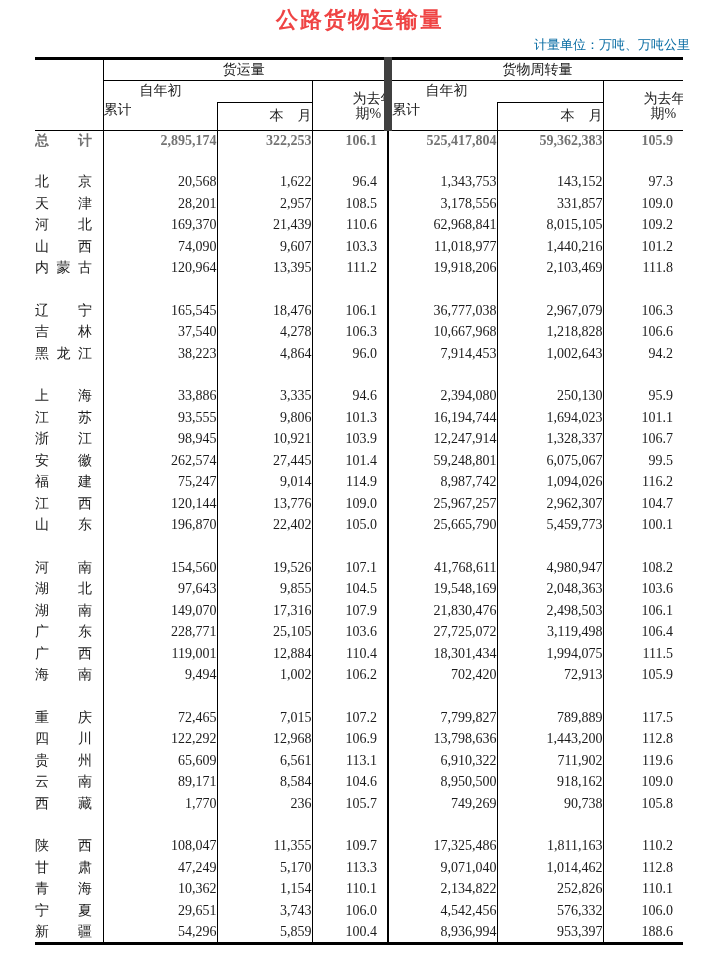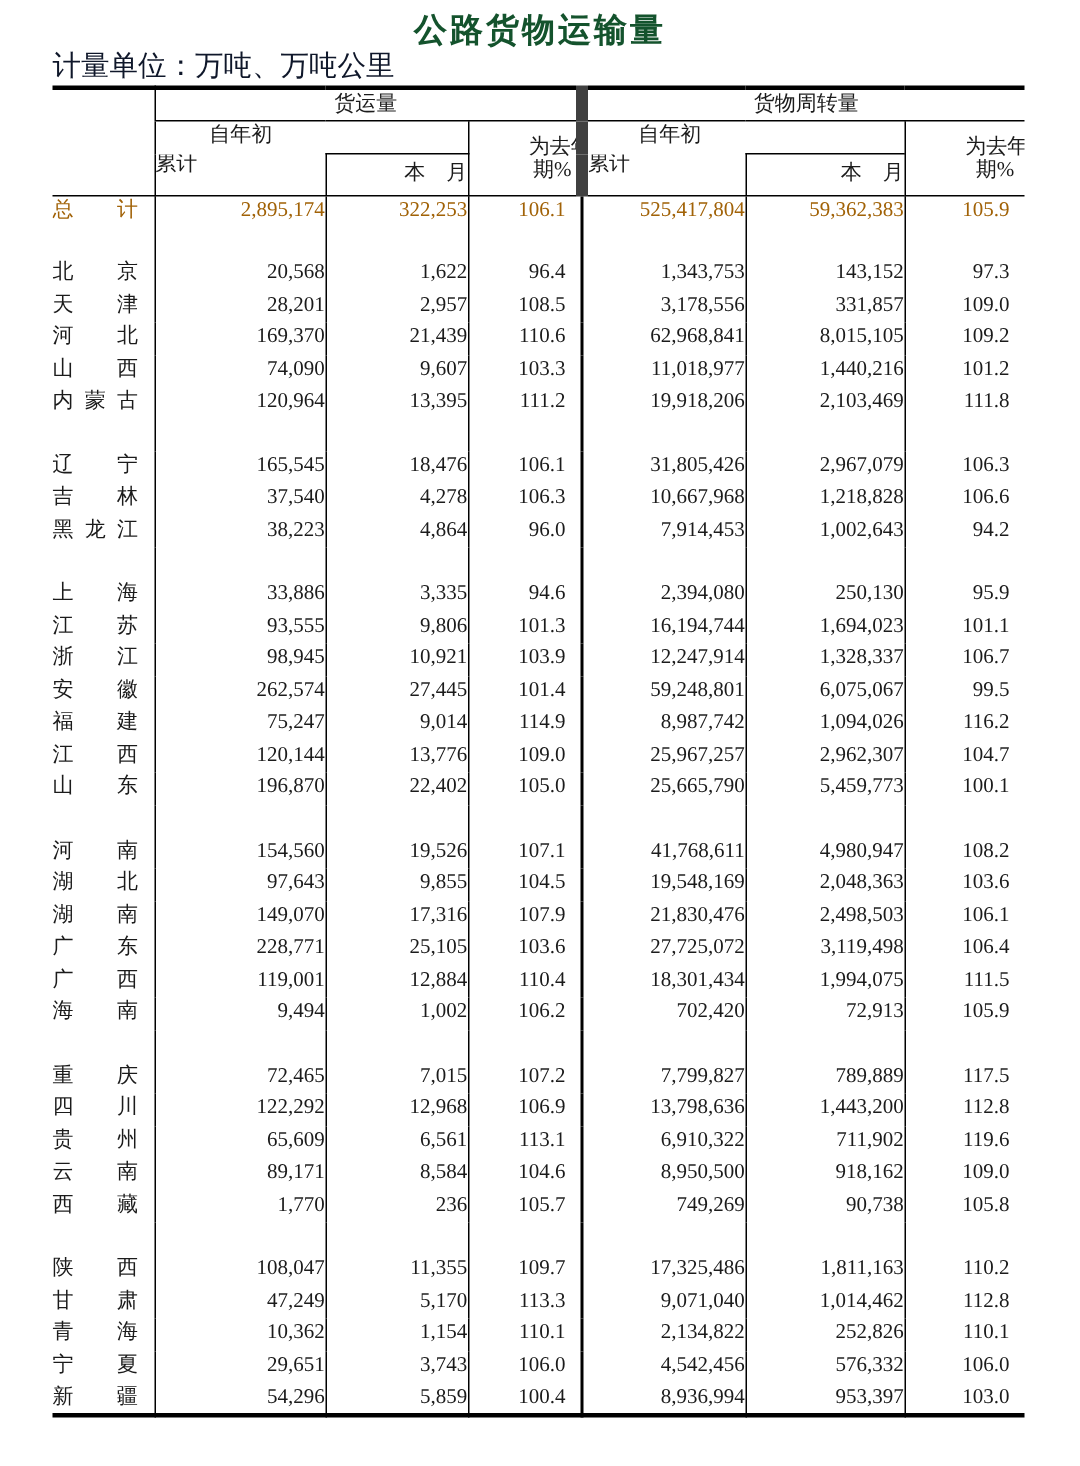--- a/index.html
+++ b/index.html
@@ -8,30 +8,30 @@
     font-family:"Liberation Serif","DejaVu Serif",serif;
     color:#1b1b1b;
   }
   .page{position:relative;width:720px;height:977px;background:#fff;}
   .doc-title{
     margin:5px 0 1px 0;
     text-align:center;
     font-size:22px;
     font-weight:bold;
     letter-spacing:2px;
-    color:#14532d;
+    color:#ef4444;
   }
   .unit-note{
     width:655px;
     margin:0 0 0 35px;
-    text-align:left;
-    font-size:19px;
+    text-align:right;
+    font-size:13px;
     height:18px;
     line-height:18px;
-    color:#0f172a;
+    color:#0369a1;
   }
   table.stat{
     border-collapse:collapse;
     table-layout:fixed;
     width:648px;
     margin:3px 0 0 35px;
     border-top:3px solid #000;
     border-bottom:3px solid #000;
   }
   table.stat th, table.stat td{
@@ -68,21 +68,21 @@
   .c-name{border-right:1px solid #000;text-align:left;padding-left:9px;}
   .c-v1,.c-v2,.c-v3,.c-v4{border-right:1px solid #000;}
   .c-p1{border-right:2px solid #000;padding-right:10px !important;}
   .c-p2{padding-right:10px !important;}
   .jname{
     display:inline-block;
     width:57px;
     text-align:justify;
     text-align-last:justify;
   }
-  tr.total td{font-weight:normal;color:#a16207;}
+  tr.total td{font-weight:bold;color:#737373;}
 </style>
 </head>
 <body>
 
 <div class="page">
 
   <div class="doc-title">公路货物运输量</div>
 
   <div class="unit-note">计量单位：万吨、万吨公里</div>
 
@@ -194,21 +194,21 @@
           <td class="c-p1 num"></td>
           <td class="c-v3 num"></td>
           <td class="c-v4 num"></td>
           <td class="c-p2 num"></td>
         </tr>
         <tr>
           <td class="c-name"><span class="jname">辽宁</span></td>
           <td class="c-v1 num">165,545</td>
           <td class="c-v2 num">18,476</td>
           <td class="c-p1 num">106.1</td>
-          <td class="c-v3 num">31,805,426</td>
+          <td class="c-v3 num">36,777,038</td>
           <td class="c-v4 num">2,967,079</td>
           <td class="c-p2 num">106.3</td>
         </tr>
         <tr>
           <td class="c-name"><span class="jname">吉林</span></td>
           <td class="c-v1 num">37,540</td>
           <td class="c-v2 num">4,278</td>
           <td class="c-p1 num">106.3</td>
           <td class="c-v3 num">10,667,968</td>
           <td class="c-v4 num">1,218,828</td>
@@ -457,18 +457,18 @@
           <td class="c-v4 num">576,332</td>
           <td class="c-p2 num">106.0</td>
         </tr>
         <tr>
           <td class="c-name"><span class="jname">新疆</span></td>
           <td class="c-v1 num">54,296</td>
           <td class="c-v2 num">5,859</td>
           <td class="c-p1 num">100.4</td>
           <td class="c-v3 num">8,936,994</td>
           <td class="c-v4 num">953,397</td>
-          <td class="c-p2 num">103.0</td>
+          <td class="c-p2 num">188.6</td>
         </tr>
       </tbody>
   </table>
 
 </div>
 
 </body></html>

